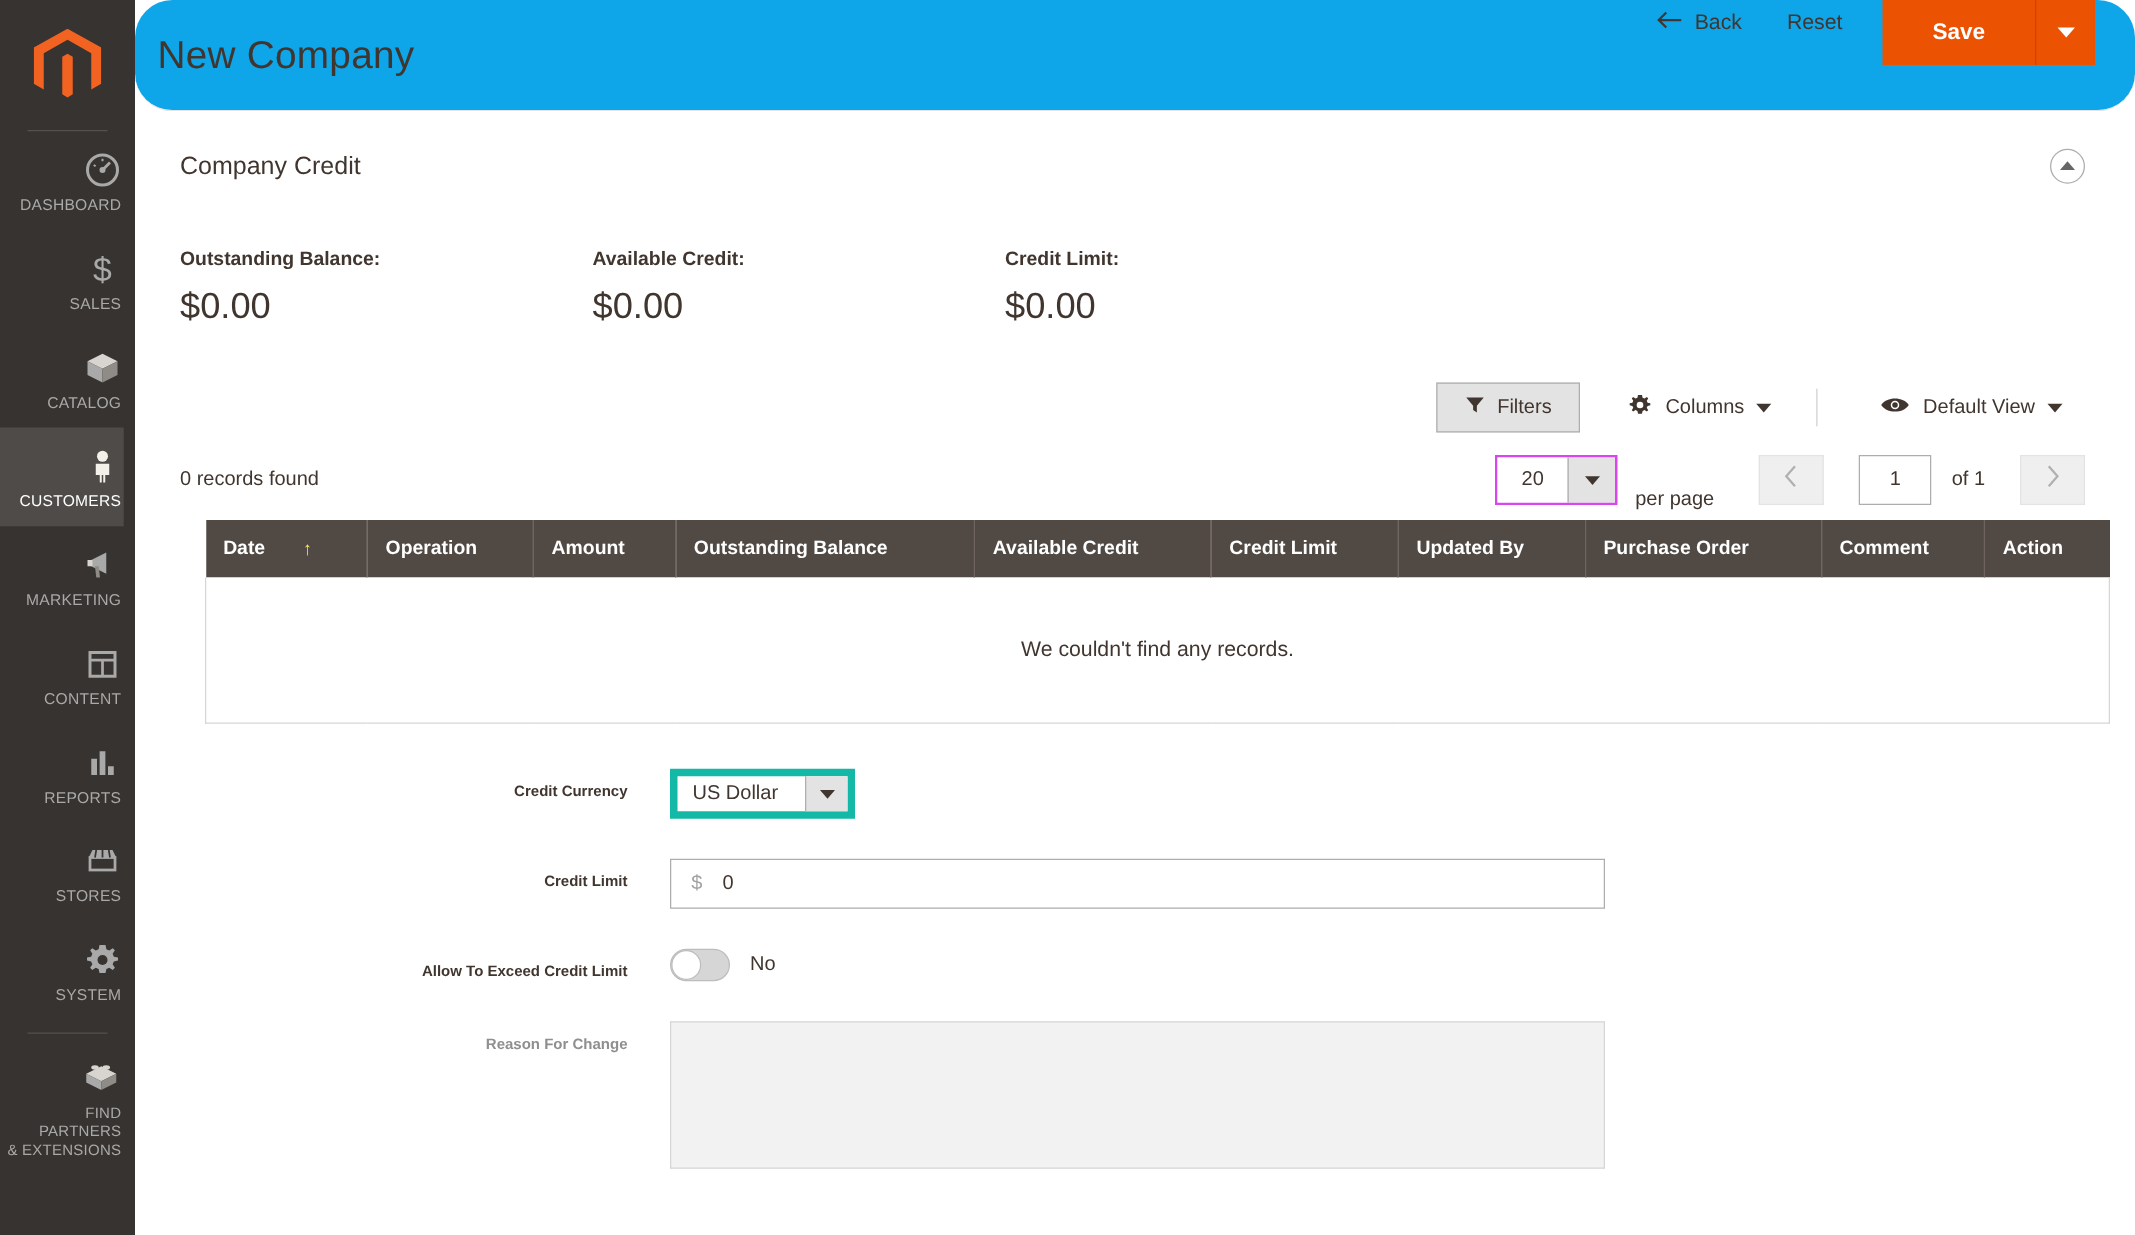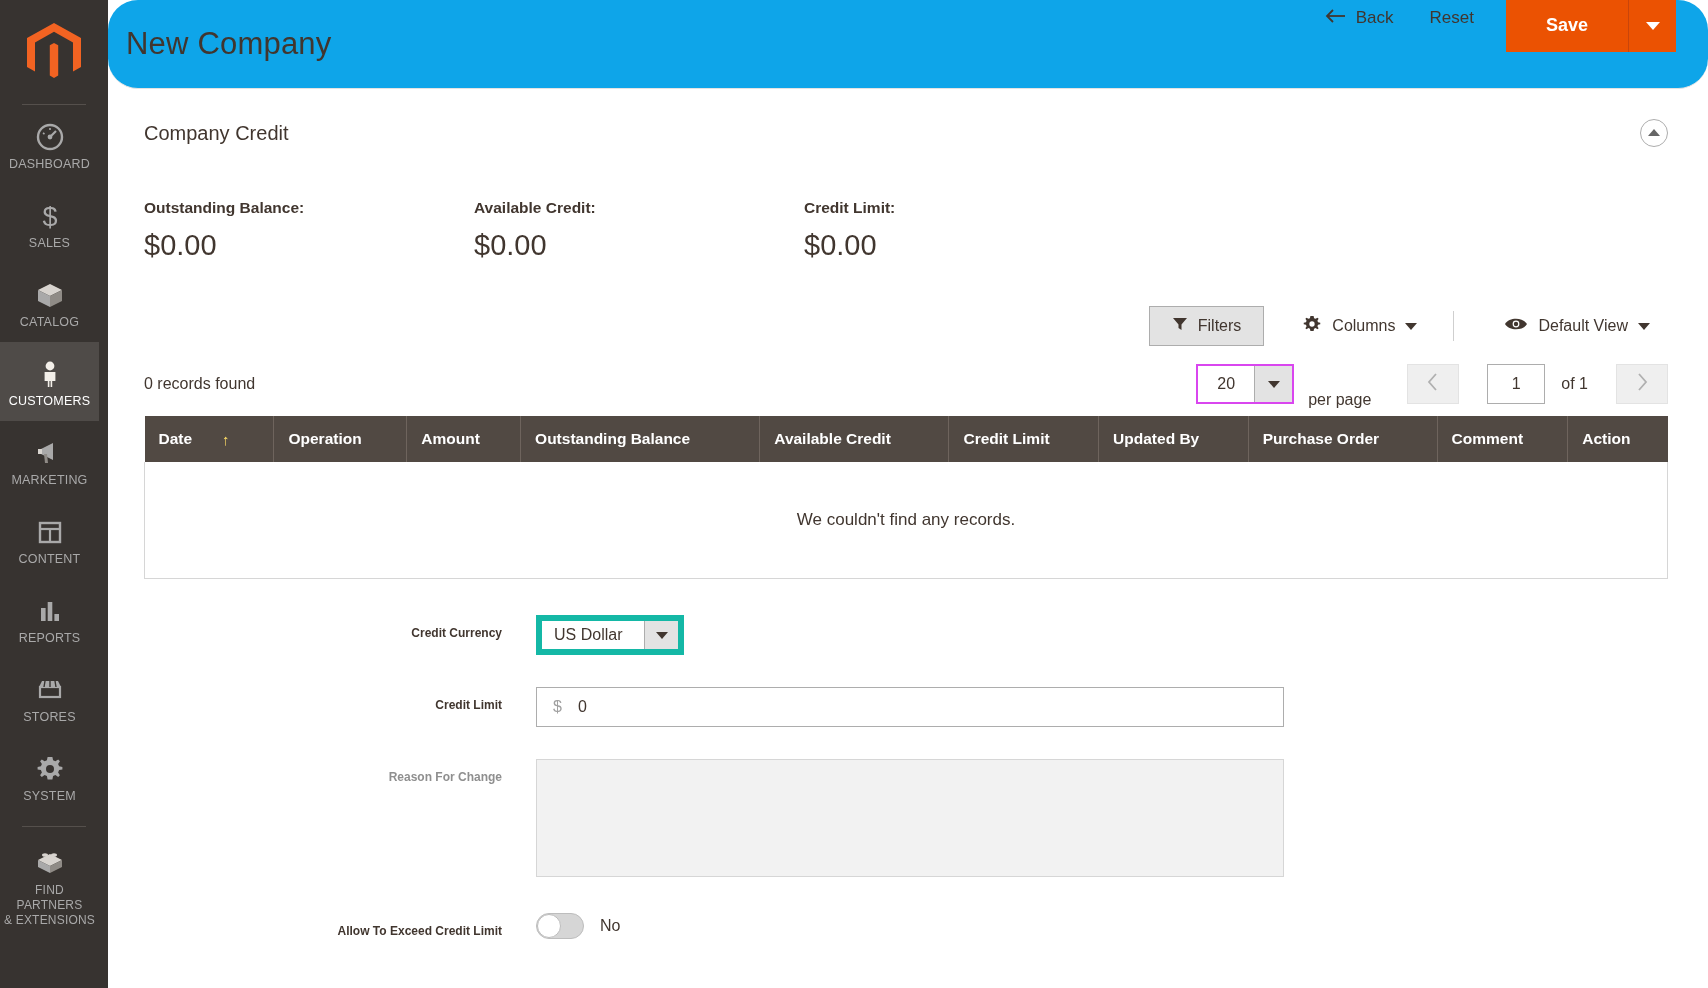--- a/index.html
+++ b/index.html
@@ -35,21 +35,21 @@
   .side-divider {
     height: 1px;
     background: #55504c;
     margin: 0 22px 0 22px;
   }
   .side-divider.lower { margin-top: 10px; margin-bottom: 4px; }
   .nav-item {
     display: block;
     width: 99px;
     padding: 14px 2px 12px 2px;
-    text-align: center;
+    text-align: right;
     text-decoration: none;
     color: #a9a9a9;
     cursor: pointer;
   }
   .nav-item .nav-icon {
     display: block;
     height: 34px;
     margin-bottom: 4px;
     line-height: 34px;
   }
@@ -289,20 +289,21 @@
     font-family: "Liberation Sans", sans-serif;
   }
   .page-of { font-size: 16px; color: #41362f; margin-left: 16px; }
 
   
   .grid-table {
     width: 100%;
     border-collapse: collapse;
     margin-top: 6px;
     table-layout: auto;
+    margin-left: 20px;
   }
   .grid-table thead th {
     background: #514943;
     color: #ffffff;
     font-size: 15.5px;
     font-weight: bold;
     text-align: left;
     padding: 14px 14px;
     border-right: 1px solid #6e645d;
     white-space: nowrap;
@@ -685,32 +686,32 @@
           <div class="form-label">Credit Limit</div>
           <div class="form-field">
             <div class="credit-limit-input">
               <span class="currency-sym">$</span>
               <span class="limit-value">0</span>
             </div>
           </div>
         </div>
 
         <div class="form-row">
-          <div class="form-label muted">Reason For Change</div>
-          <div class="form-field">
-            <textarea class="reason-textarea" placeholder="" style=""></textarea>
-          </div>
-        </div>
-
-        <div class="form-row">
           <div class="form-label">Allow To Exceed Credit Limit</div>
           <div class="form-field toggle-row">
             <div class="toggle">
               <span class="knob"></span>
             </div>
             <span class="toggle-text">No</span>
           </div>
         </div>
 
+        <div class="form-row">
+          <div class="form-label muted">Reason For Change</div>
+          <div class="form-field">
+            <textarea class="reason-textarea" placeholder="" style=""></textarea>
+          </div>
+        </div>
+
       </div>
     </div>
   </div>
 </div>
 
 </body></html>

